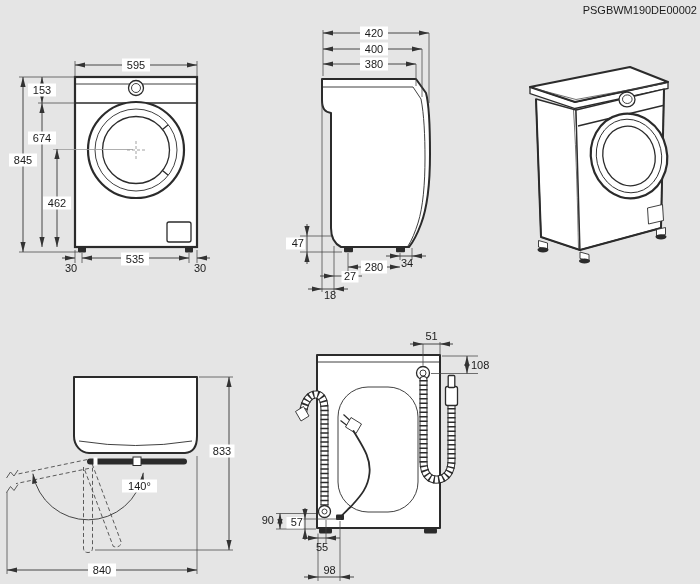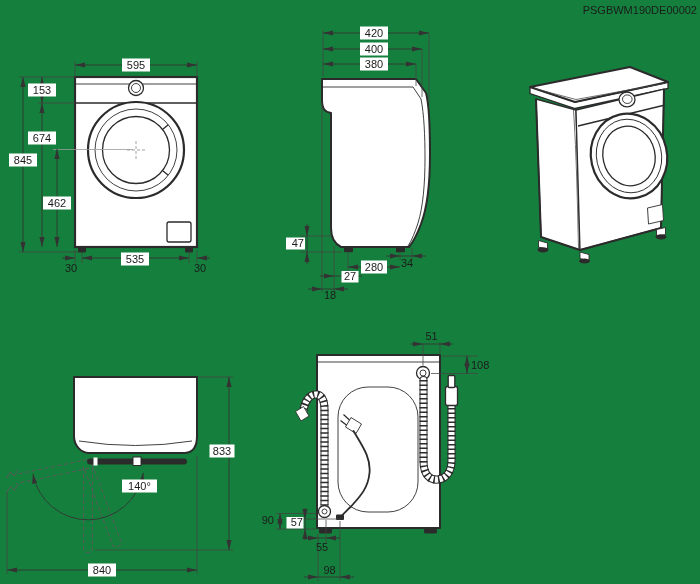--- a/index.html
+++ b/index.html
@@ -1,16 +1,16 @@
 <!DOCTYPE html>
 <html><head>
 <meta charset="utf-8">
 <style>
   html,body{margin:0;padding:0;background:#fff;}
-  .sheet{position:relative;width:700px;height:584px;background:#15803d;overflow:hidden;
+  .sheet{position:relative;width:700px;height:584px;background:#e5e5e5;overflow:hidden;
          font-family:"Liberation Sans",sans-serif;}
   svg text{font:11px "Liberation Sans",sans-serif;fill:#1b1b1b;}
   .b {stroke:#2b2b2b;stroke-width:2;fill:#fff;stroke-linejoin:round;}
   .b2{stroke:#2b2b2b;stroke-width:2.2;fill:#fff;}
   .m {stroke:#2b2b2b;stroke-width:1.3;fill:#fff;}
   .mn{stroke:#2b2b2b;stroke-width:1.3;fill:none;}
   .t {stroke:#2b2b2b;stroke-width:0.9;fill:none;}
   .tf{stroke:#2b2b2b;stroke-width:0.9;fill:#fff;}
   .dk{fill:#2b2b2b;stroke:none;}
   .d {stroke:#333;stroke-width:0.9;fill:none;}

